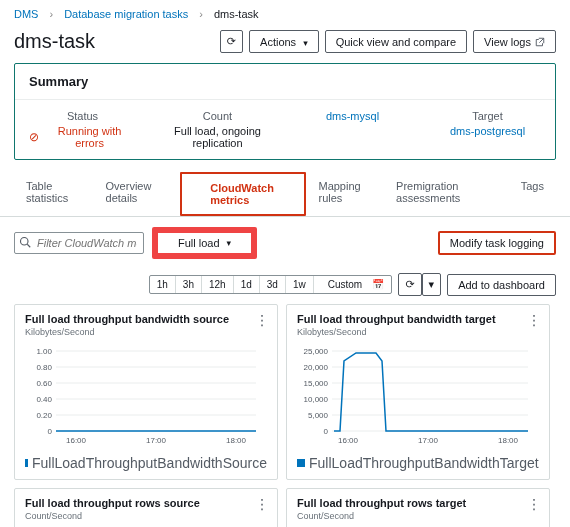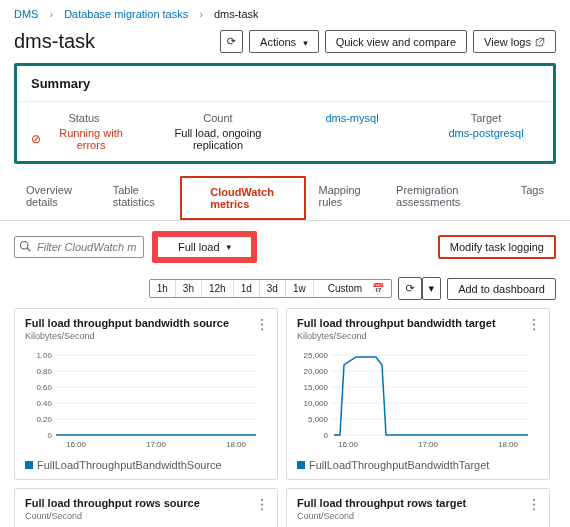--- a/index.html
+++ b/index.html
@@ -7,21 +7,21 @@
 .bc { display:flex; gap:11px; padding:8px 14px; font-size:11px; align-items:center; }
 .bc a { color:#0073bb; text-decoration:none; }
 .bc .sep { color:#888; }
 .hdr { display:flex; justify-content:space-between; align-items:center; padding:2px 14px 10px; }
 .hdr h1 { font-size:20px; font-weight:400; }
 .hac { display:flex; gap:6px; }
 .btn { background:#fff; border:1px solid #545b64; border-radius:2px; padding:4px 10px; font-size:11px; cursor:pointer; display:inline-flex; align-items:center; gap:4px; color:#16191f; }
 .btn.icon { padding:4px 6px; }
 .btn .caret::after { content:"▾"; font-size:9px; margin-left:3px; }
 .ext svg { width:10px; height:10px; }
-.panel { margin:0 14px 12px; border:3px solid #0f766e; border-radius:2px; background:#fff; }
+.panel { margin:0 14px 12px; border:1px solid #0f766e; border-radius:2px; background:#fff; }
 .panel h2 { font-size:13px; font-weight:700; padding:10px 14px; }
 .info { display:flex; border-top:1px solid #eaeded; }
 .cell { flex:1; padding:10px 14px;text-align:center; }
 .cell .lbl { color:#545b64; font-size:11px; margin-bottom:3px; }
 .cell .val { font-size:11px; }
 .cell .val a { color:#0073bb; text-decoration:none; }
 .status-err { color:#d13212; display:flex; align-items:center; gap:4px; }
 .status-err::before { content:"⊘"; font-size:12px; }
 .tabs { display:flex; padding:0 14px; border-bottom:1px solid #d5dbdb; font-size:11px; }
 .tab { padding:8px 12px; color:#545b64; cursor:pointer; }
@@ -37,21 +37,21 @@
 .trow { display:flex; justify-content:flex-end; gap:0; padding:4px 14px 8px; align-items:center; font-size:10px; }
 .tseg { display:flex; border:1px solid #879196; border-radius:2px; overflow:hidden; margin-right:6px; }
 .tseg span { padding:3px 7px; border-right:1px solid #d5dbdb; cursor:pointer; }
 .tseg span:last-child { border-right:none; }
 .charts { display:flex; gap:8px; padding:0 14px 8px; flex-wrap:wrap; }
 .chart { border:1px solid #d5dbdb; border-radius:2px; width:264px; padding:8px 10px; position:relative; }
 .chart .ct { font-size:11px; font-weight:700; margin-bottom:2px; }
 .chart .cu { font-size:9px; color:#687078; margin-bottom:4px; }
 .chart .kebab { position:absolute; top:8px; right:8px; cursor:pointer; color:#545b64; font-size:14px; line-height:1; }
 .chart svg { width:100%; height:110px; }
-.chart .legend { font-size:11px; color:#545b64; display:flex; align-items:center; gap:4px; margin-top:2px; }
+.chart .legend { font-size:14px; color:#545b64; display:flex; align-items:center; gap:4px; margin-top:2px; }
 .chart .legend .sw { width:8px; height:8px; background:#0073bb; display:inline-block; }
 .grid { stroke:#eaeded; stroke-width:1; }
 .line { stroke:#0073bb; stroke-width:1.5; fill:none; }
 .tick { font-size:8px; fill:#545b64; }
 </style>
 </head>
 <body>
 
 <div class="bc">
   <a>DMS</a>
@@ -96,22 +96,22 @@
       <div class="val"><a>dms-mysql</a></div>
     </div>
     <div class="cell">
       <div class="lbl">Target</div>
       <div class="val"><a>dms-postgresql</a></div>
     </div>
   </div>
 </div>
 
 <div class="tabs">
+  <div class="tab">Table statistics</div>
   <div class="tab">Overview details</div>
-  <div class="tab">Table statistics</div>
   <div class="tab active-hl">CloudWatch metrics</div>
   <div class="tab">Mapping rules</div>
   <div class="tab">Premigration assessments</div>
   <div class="tab">Tags</div>
 </div>
 
 <div class="filter-row">
   <div class="search">
     <span class="sicon">
       <svg width="12" height="12" viewBox="0 0 16 16">

